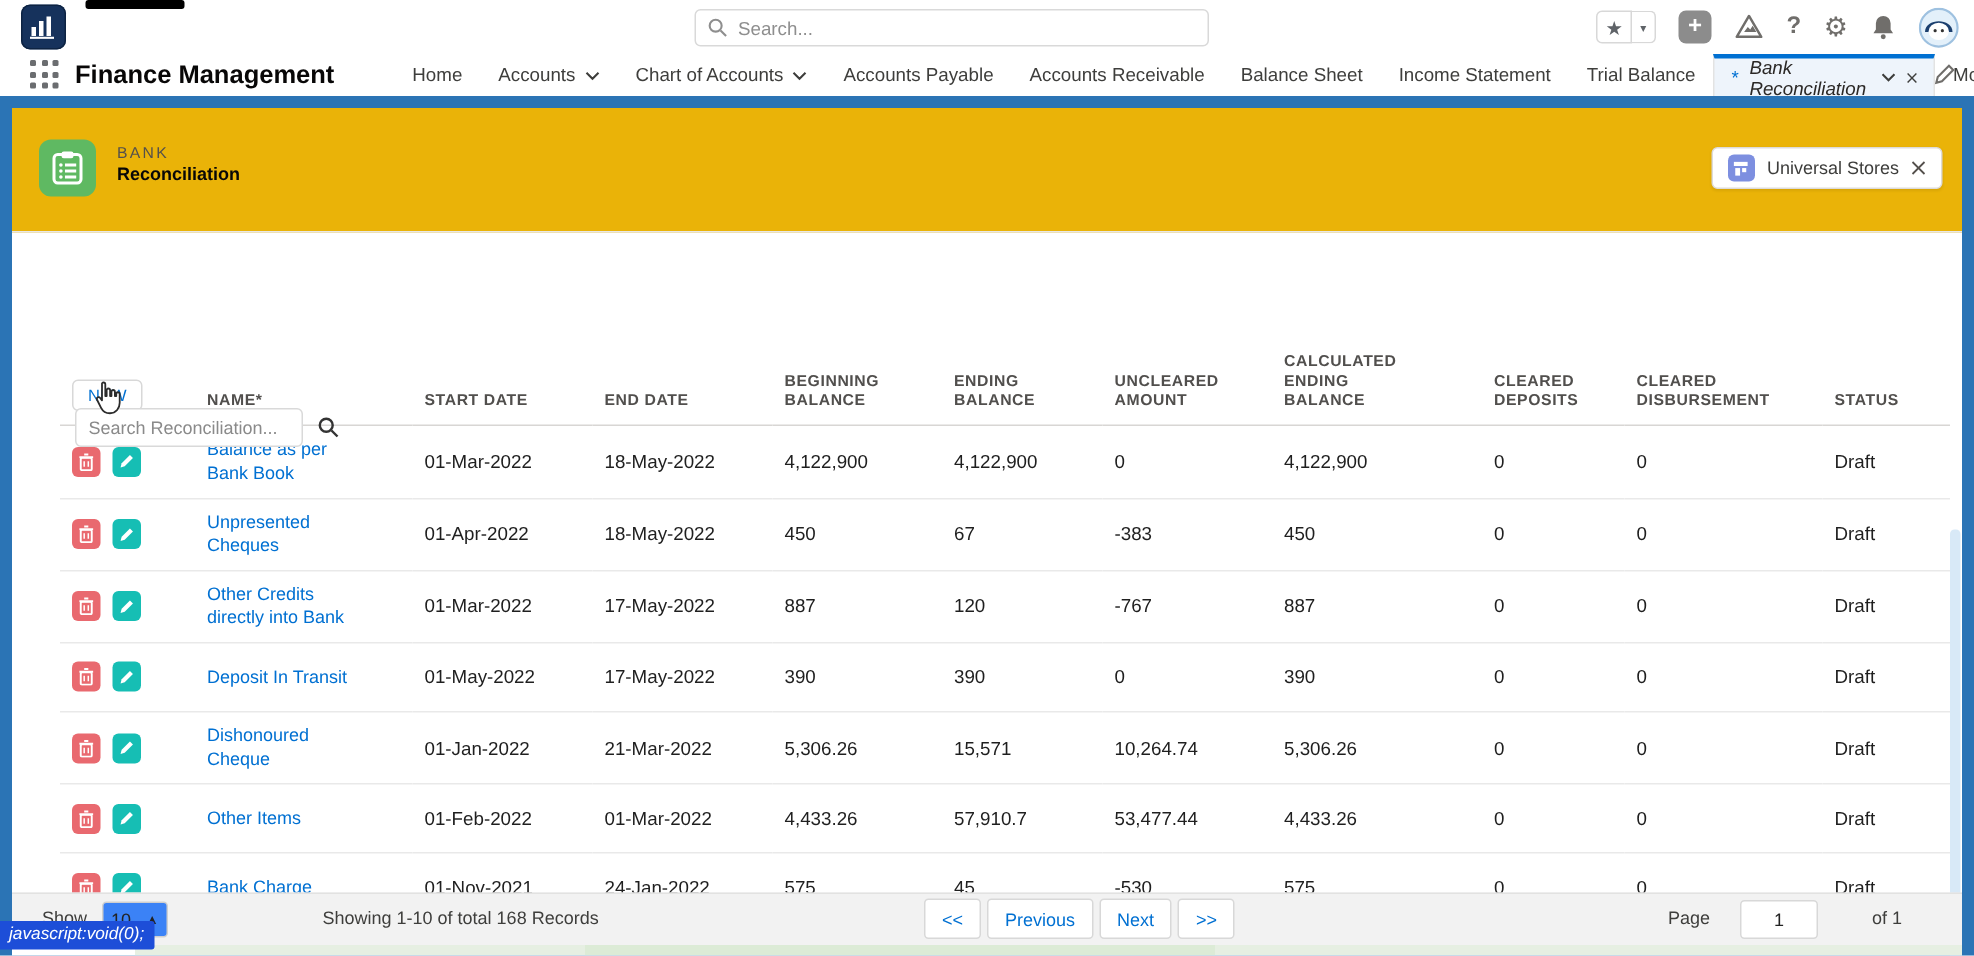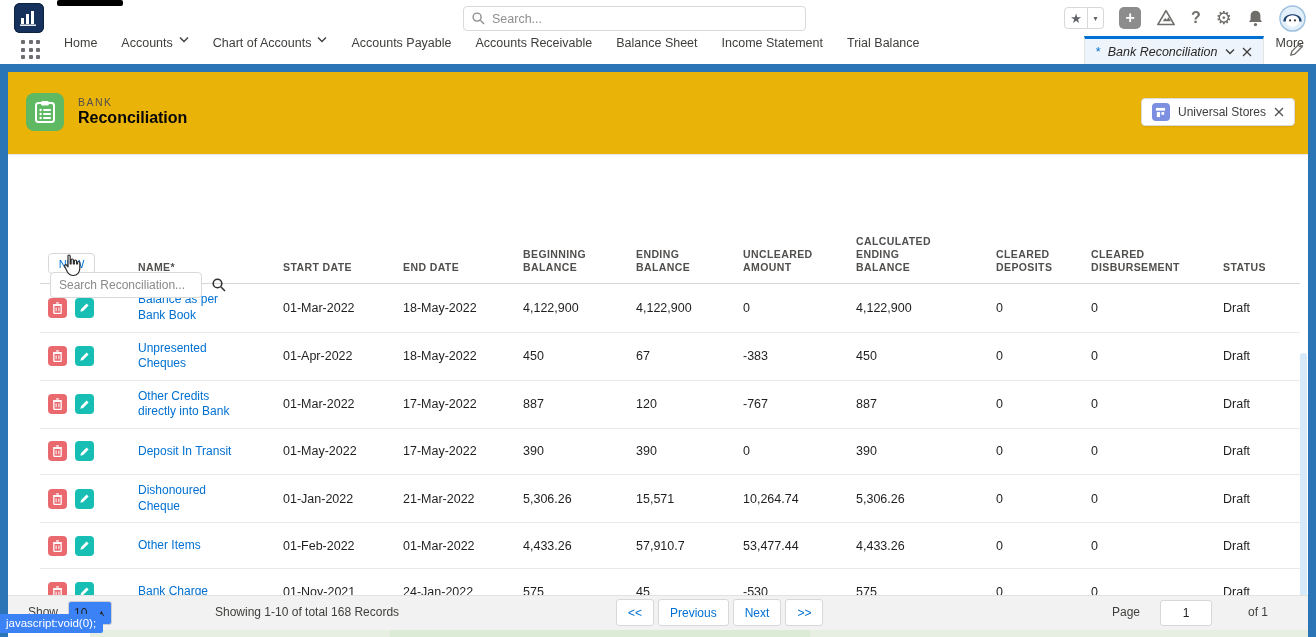--- a/index.html
+++ b/index.html
@@ -29,33 +29,33 @@
   .hglyph { color:#706E6B; font-size:16px; font-weight:bold; }
   .gear { font-size:18px; font-weight:normal; }
   .avatar { width:27px; height:27px; }
   
   .navbar { position:absolute; top:36px; left:0; right:0; height:28px; background:#fff; display:flex; align-items:stretch; }
   .waffle { width:22px; height:22px; margin:3px 10px 0 20px; display:grid; grid-template-columns:repeat(3,5px);
             grid-template-rows:repeat(3,5px); gap:2.5px; align-content:center; justify-content:center; }
   .waffle i { width:4px; height:4px; background:#6B6D70; border-radius:1px; }
   .appname { font-size:17px; font-weight:bold; color:#080707; align-self:center; margin-right:40px; white-space:nowrap; }
   .tabs { display:flex; align-items:stretch; flex:1; }
-  .tab { display:flex; align-items:flex-start; gap:6px; padding:0 12px; font-size:12.5px; color:#3E3E3C; white-space:nowrap; cursor:pointer; }
+  .tab { display:flex; align-items:center; gap:6px; padding:0 12px; font-size:12.5px; color:#3E3E3C; white-space:nowrap; cursor:pointer; }
   .tab-active { display:flex; align-items:center; gap:7px; padding:0 11px; font-size:12.5px; font-style:italic;
                 background:#EEF4FB; border-top:3px solid #0070D2; border-left:1px solid #E3E3E3; border-right:1px solid #E3E3E3; color:#2b2826; }
   .tab-active .ast { color:#0070D2; font-style:normal; }
   .chev { width:10px; height:7px; flex:0 0 auto; }
   .navpencil { position:absolute; right:12px; top:42px; }
   
   .card { position:absolute; top:72px; left:8px; right:8px; bottom:0; background:#fff; overflow:hidden; }
   .pagehead { height:83px; background:#eab308; border-bottom:1px solid #E8E8E8; position:relative; }
   .obj-icon { position:absolute; left:18px; top:21px; width:38px; height:38px; background:#5FB962; border-radius:8px;
               display:flex; align-items:center; justify-content:center; }
   .eyebrow { position:absolute; left:70px; top:24px; font-size:10.5px; letter-spacing:1.5px; color:#54504C; }
-  .ptitle { position:absolute; left:70px; top:37px; font-size:16px; font-weight:bold; color:#080707; }
+  .ptitle { position:absolute; left:70px; top:37px; font-size:12px; font-weight:bold; color:#080707; }
   .chip-entity { position:absolute; right:13px; top:26px; height:28px; background:#fff; border:1px solid #DDDBDA;
                  border-radius:4px; box-shadow:0 1px 2px rgba(0,0,0,.08); display:flex; align-items:center; padding:0 10px; gap:8px; }
   .chip-entity .ei { width:18px; height:18px; border-radius:4px; background:#7D8FE0; display:flex; align-items:center; justify-content:center; }
   .chip-entity .lbl { font-size:12px; color:#3E3E3C; }
   .xglyph { width:10px; height:10px; }
   
   .content { position:relative; height:440px; background:#fff; }
   .toolbar { position:absolute; left:42px; top:37px; display:flex; align-items:center; gap:10px; }
   .rsearch { width:152px; height:26px; border:1px solid #D9D9D9; border-radius:4px; padding:0 8px; font-size:12px;
              color:#333; font-family:"Liberation Sans",sans-serif; }
@@ -86,22 +86,22 @@
   .pagesize .tri { font-size:9px; color:#222; }
   .summary { position:absolute; left:207px; top:9px; font-size:12px; color:#3E3E3C; }
   .pager { position:absolute; left:608px; top:3px; display:flex; gap:4px; }
   .pgbtn { height:27px; background:#fff; border:1px solid #D8D8D8; border-radius:3px; color:#0070D2; font-size:12px;
            font-family:"Liberation Sans",sans-serif; display:flex; align-items:center; justify-content:center; padding:0 11px; cursor:pointer; }
   .pagebox { position:absolute; right:168px; top:9px; font-size:12px; color:#3E3E3C; }
   .pageinput { position:absolute; right:96px; top:4px; width:52px; height:26px; border:1px solid #D8D8D8; border-radius:3px;
                background:#fff; text-align:center; font-size:12px; font-family:"Liberation Sans",sans-serif; color:#222; }
   .oftotal { position:absolute; right:40px; top:9px; font-size:12px; color:#3E3E3C; }
   
-  .statusbar { position:absolute; left:0; top:614px; background:#3b82f6; color:#fff; font-size:11.5px;
-               padding:3px 7px 4px 6px; border-radius:0 2px 2px 0; z-index:60; }
+  .statusbar { position:absolute; left:0; top:614px; background:#1d4ed8; color:#fff; font-size:11.5px;
+               padding:3px 7px 4px 6px; border-radius:0 2px 2px 0; z-index:60;font-style:italic; }
   .cursor { position:absolute; left:60px; top:252px; z-index:70; pointer-events:none; }
 </style>
 </head>
 <body>
 
 <div class="topbar">
   <div class="logo">
     <svg width="18" height="16" viewBox="0 0 18 16">
       <rect x="1" y="8" width="3" height="6" fill="#fff"></rect>
         <rect x="6" y="4" width="3" height="10" fill="#fff"></rect>
@@ -148,20 +148,21 @@
     <i></i>
       <i></i>
       <i></i>
       <i></i>
       <i></i>
       <i></i>
       <i></i>
       <i></i>
       <i></i>
   </div>
+  <div class="appname">Finance Management</div>
   <div class="tabs" id="nav-tabs">
   <div class="tab">
     <span>Home</span>
 
   </div>
 
   <div class="tab">
     <span>Accounts</span>
     <svg class="chev" viewBox="0 0 10 6">
       <polyline points="1,1 5,5 9,1" fill="none" stroke="#3E3E3C" stroke-width="1.4"></polyline>

